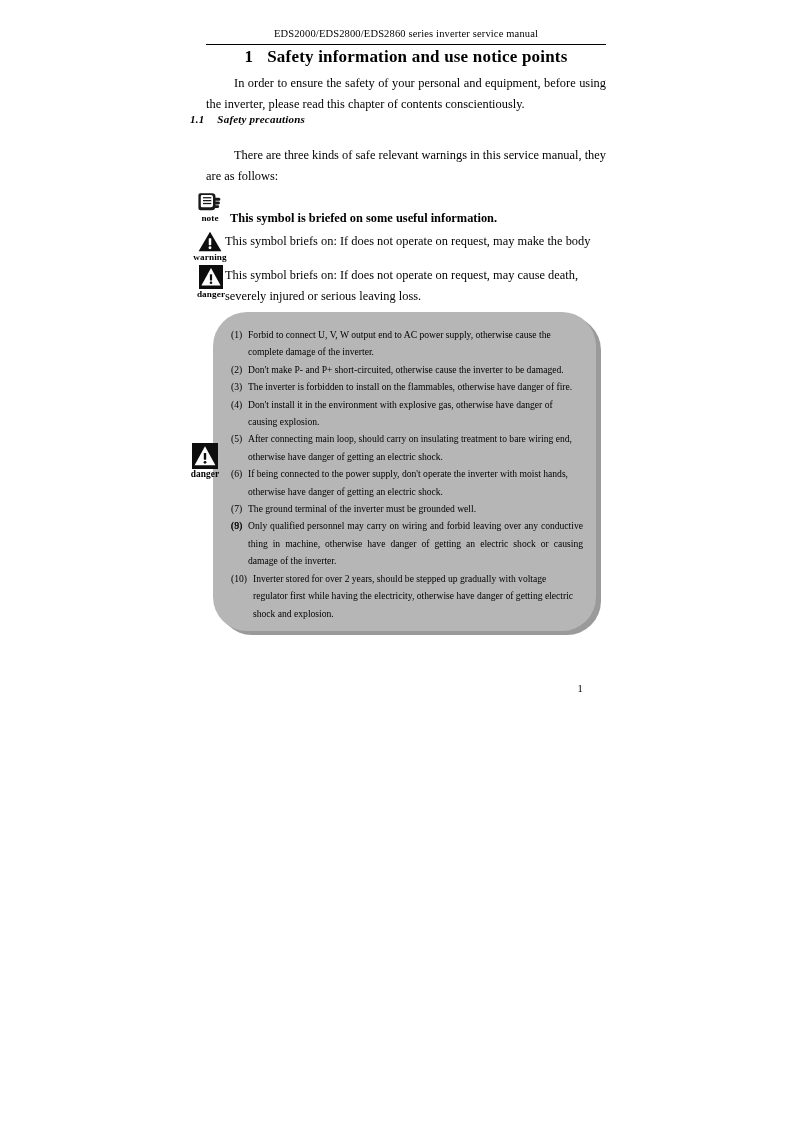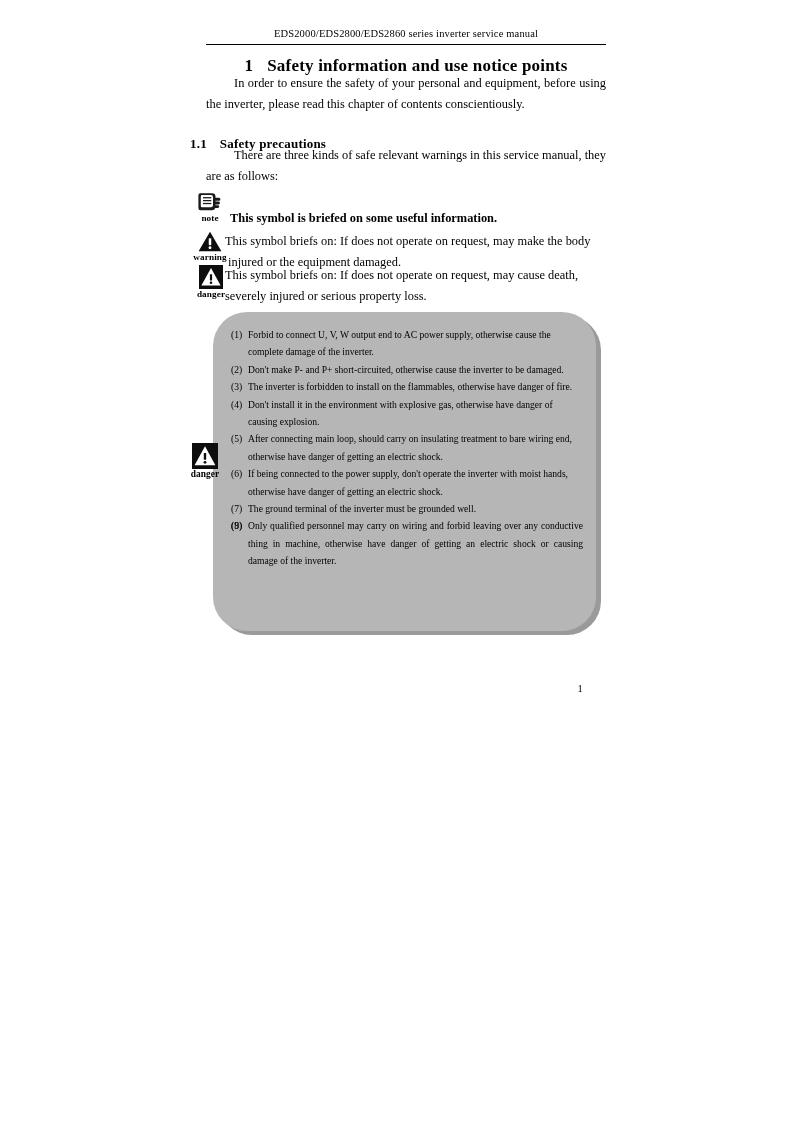--- a/index.html
+++ b/index.html
@@ -41,21 +41,21 @@
     top: 44px;
     width: 400px;
     height: 0;
     border-top: 1.3px solid #000;
   }
 
   
   .chapter-title {
     position: absolute;
     left: 206px;
-    top: 56px;
+    top: 47px;
     width: 400px;
     text-align: center;
     font-size: 17px;
     font-weight: bold;
     letter-spacing: 0.2px;
   }
   .chapter-title .num { margin-right: 14px; }
 
   
   .para {
@@ -68,24 +68,25 @@
     text-justify: inter-word;
   }
   .para.indent { text-indent: 28px; }
 
   #para-intro { top: 73px; }
   #para-three-kinds { top: 145px; }
 
   .section-head {
     position: absolute;
     left: 190px;
-    top: 136px;
-    font-size: 13px;
+    top: 113px;
+    font-size: 11px;
     font-weight: bold;
     letter-spacing: 0.2px;
+    font-style: italic;
   }
   .section-head .snum { margin-right: 13px; }
 
   
   .legend-row {
     position: absolute;
     left: 190px;
     width: 418px;
   }
   .legend-icon-wrap {
@@ -260,37 +261,36 @@
     <div class="legend-icon-wrap">
       <svg class="icon-warning-tri" viewBox="0 0 24 21">
         <path d="M12 0.8 L23.4 20.3 H0.6 Z" fill="#0d0d0d"></path>
         <rect x="10.75" y="7.2" width="2.5" height="7.0" rx="0.6" fill="#ffffff"></rect>
         <circle cx="12" cy="16.8" r="1.45" fill="#ffffff"></circle>
       </svg>
       <span class="legend-label">warning</span>
     </div>
     <div class="legend-text">
       <span class="l1">This symbol briefs on: If does not operate on request, may make the body</span>
-      <span class="l2">injured or the equipment damaged.</span>
     </div>
   </div>
 
   <div class="legend-row" id="legend-danger">
     <div class="legend-icon-wrap">
       <svg class="icon-danger-sq" viewBox="0 0 24 24">
         <rect x="0" y="0" width="24" height="24" fill="#0d0d0d"></rect>
         <path d="M12 3.0 L21.6 20.6 H2.4 Z" fill="#ffffff"></path>
         <rect x="10.9" y="9.2" width="2.2" height="6.2" rx="0.5" fill="#0d0d0d"></rect>
         <circle cx="12" cy="17.8" r="1.3" fill="#0d0d0d"></circle>
       </svg>
       <span class="legend-label">danger</span>
     </div>
     <div class="legend-text">
       <span class="l1">This symbol briefs on: If does not operate on request, may cause death,</span>
-      <span class="l2">severely injured or serious property loss.</span>
+      <span class="l2">severely injured or serious leaving loss.</span>
     </div>
   </div>
 
   <div class="notice-shadow"></div>
   <div class="notice-box">
     <div class="notice-list">
       <div class="notice-item">
         <span class="marker">(1)</span><span>Forbid to connect U, V, W output end to AC power supply, otherwise cause the complete damage of the inverter.</span>
       </div>
       <div class="notice-item">
@@ -309,20 +309,23 @@
         <span class="marker">(6)</span><span>If being connected to the power supply, don't operate the inverter with moist hands, otherwise have danger of getting an electric shock.</span>
       </div>
       <div class="notice-item">
         <span class="marker">(7)</span><span>The ground terminal of the inverter must be grounded well.</span>
       </div>
       <div class="notice-item">
         <span class="marker">(8)</span>
       </div>
       <div class="notice-item just">
         <span class="marker">(9)</span><span>Only qualified personnel may carry on wiring and forbid leaving over any conductive thing in machine, otherwise have danger of getting an electric shock or causing damage of the inverter.</span>
+      </div>
+      <div class="notice-item wide">
+        <span class="marker">(10)</span><span>Inverter stored for over 2 years, should be stepped up gradually with voltage regulator first while having the electricity, otherwise have danger of getting electric shock and explosion.</span>
       </div>
     </div>
   </div>
 
   <div class="notice-badge">
     <svg class="icon-danger-sq-big" viewBox="0 0 24 24">
       <rect x="0" y="0" width="24" height="24" fill="#0d0d0d"></rect>
       <path d="M12 3.0 L21.6 20.6 H2.4 Z" fill="#ffffff"></path>
       <rect x="10.9" y="9.2" width="2.2" height="6.2" rx="0.5" fill="#0d0d0d"></rect>
       <circle cx="12" cy="17.8" r="1.3" fill="#0d0d0d"></circle>

